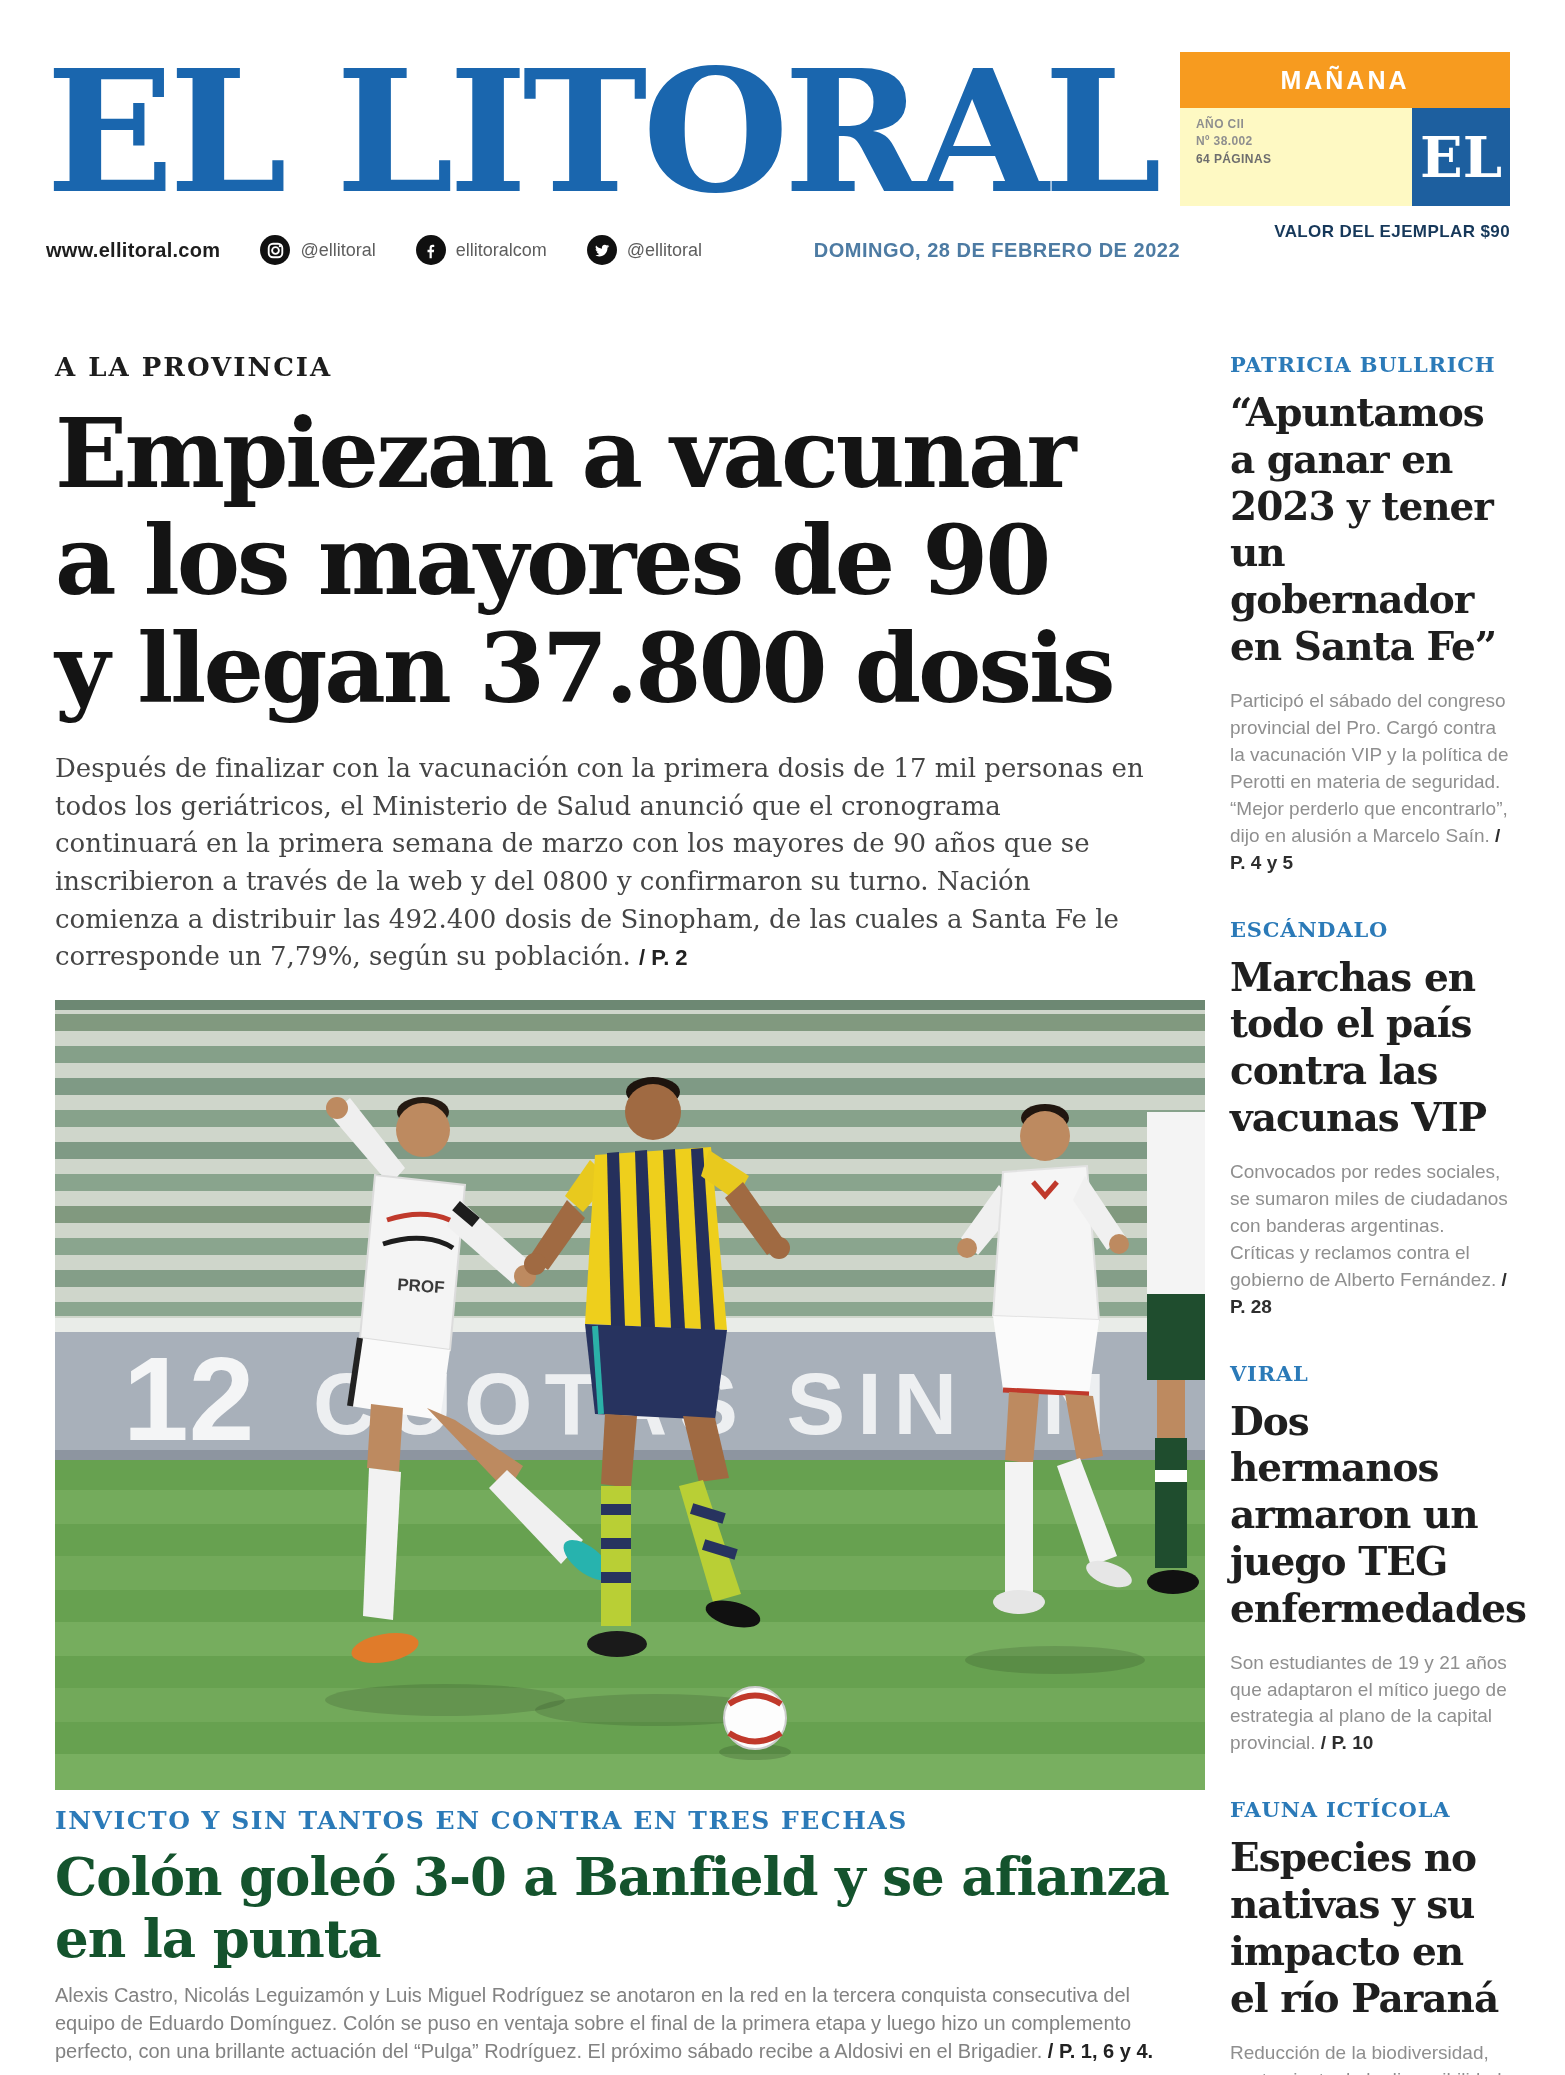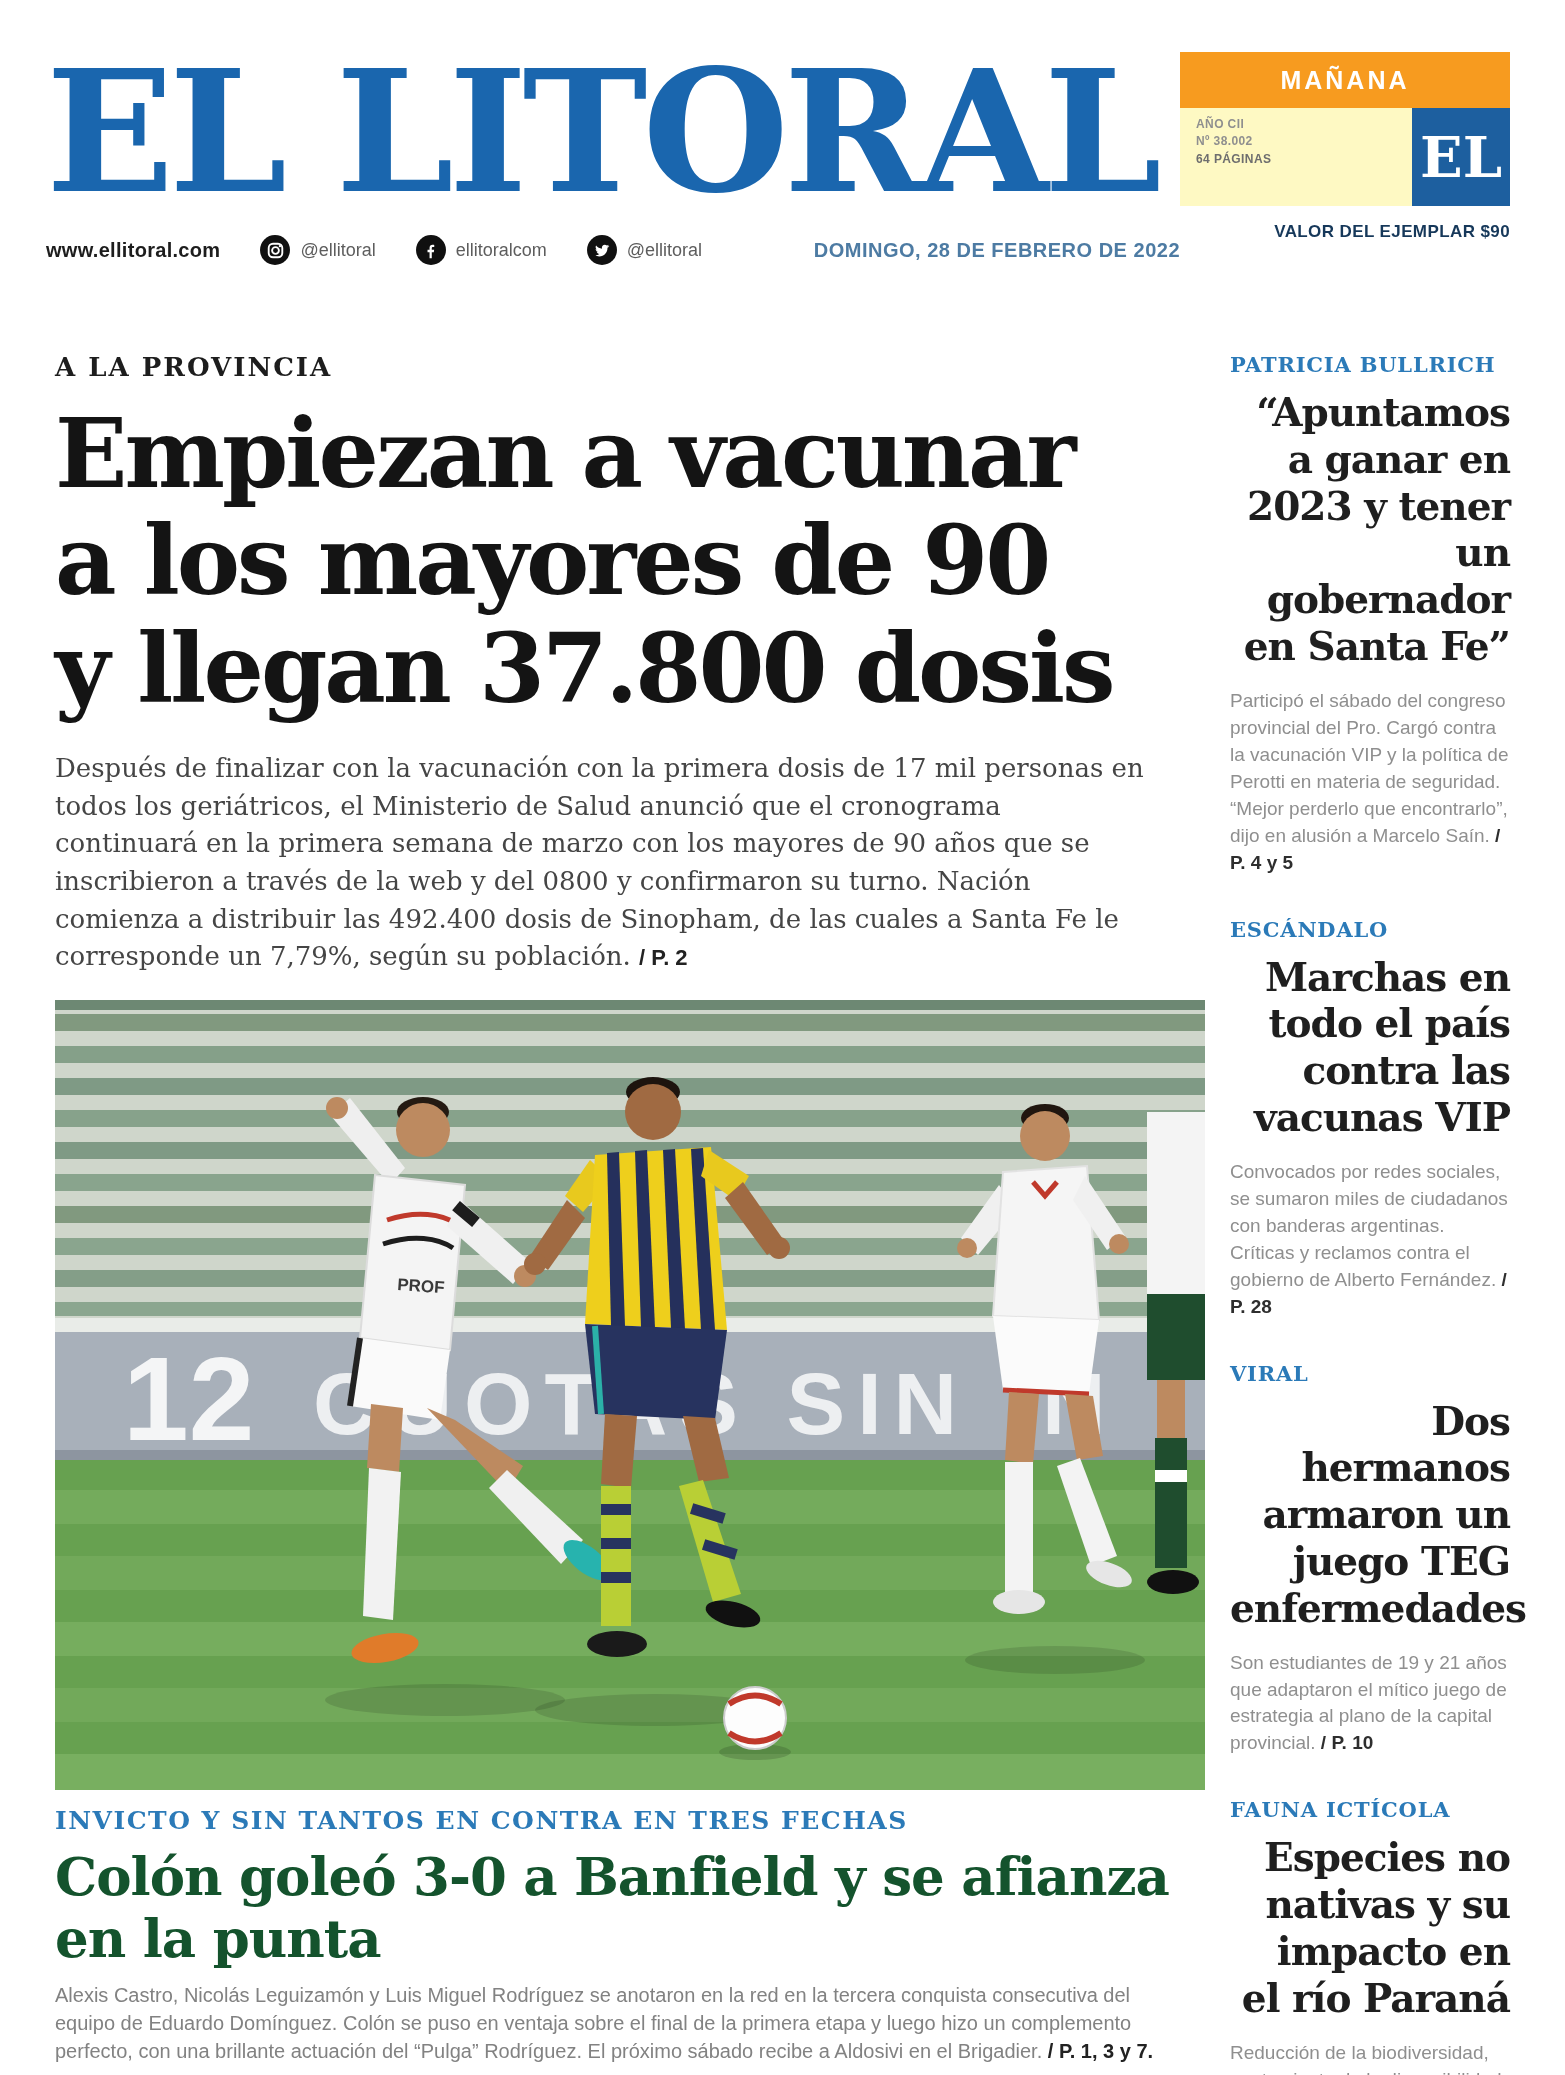--- a/index.html
+++ b/index.html
@@ -76,21 +76,21 @@
   .foot-body .pref{font-weight:bold;color:#222;}
   
   .side-section{margin-bottom:40px;}
   .side-kicker{
     font-family:"DejaVu Serif",serif;font-weight:bold;
     font-size:21px;letter-spacing:.8px;color:#2b7ab8;
   }
   h3.side-headline{
     margin:12px 0 18px 0;
     font-family:"DejaVu Serif",serif;font-weight:bold;
-    font-size:39px;line-height:1.2;letter-spacing:-1px;color:#1f1f1f;text-align:right;
+    font-size:39px;line-height:1.2;letter-spacing:-1px;color:#1f1f1f;
   }
   .side-body{margin:0;font-size:19px;line-height:1.42;color:#8f8f8f;}
   .side-body .pref{font-weight:bold;color:#2e2e2e;}
 </style>
 </head>
 <body>
 
 <div class="page">
 
   <div class="header">
@@ -280,21 +280,21 @@
             <path d="M674,704 q26,-17 52,0" stroke="#c0392b" stroke-width="6" fill="none"></path>
             <path d="M674,733 q26,17 52,0" stroke="#c0392b" stroke-width="6" fill="none"></path>
           </g>
         </svg>
       </div>
 
       <div class="foot-kicker">INVICTO Y SIN TANTOS EN CONTRA EN TRES FECHAS</div>
       <h2 class="foot-headline">Colón goleó 3-0 a Banfield y se afianza en la punta</h2>
       <p class="foot-body">
         <span>Alexis Castro, Nicolás Leguizamón y Luis Miguel Rodríguez se anotaron en la red en la tercera conquista consecutiva del equipo de Eduardo Domínguez. Colón se puso en ventaja sobre el final de la primera etapa y luego hizo un complemento perfecto, con una brillante actuación del “Pulga” Rodríguez. El próximo sábado recibe a Aldosivi en el Brigadier.</span>
-        <span class="pref">/ P. 1, 3 y 7.</span>
+        <span class="pref">/ P. 1, 6 y 4.</span>
         
       </p>
     </div>
 
     <div class="col-side">
 
       <div class="side-section">
         <div class="side-kicker">PATRICIA BULLRICH</div>
         <h3 class="side-headline">“Apuntamos a ganar en 2023 y tener un gobernador en Santa Fe”</h3>
         <p class="side-body">

